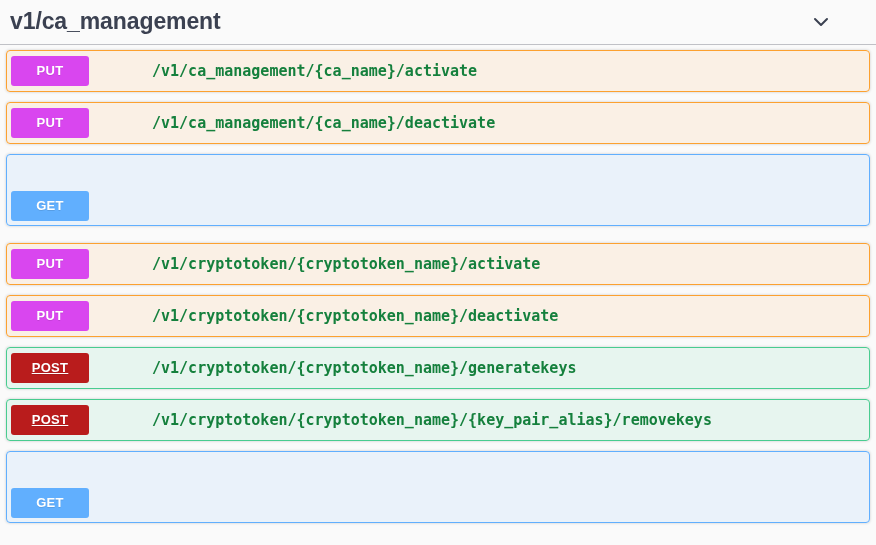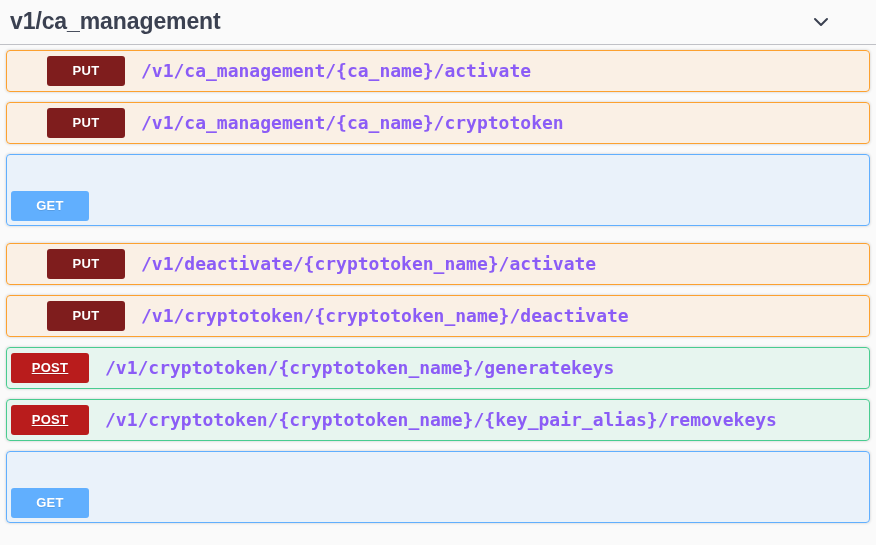--- a/index.html
+++ b/index.html
@@ -77,31 +77,32 @@
     text-align: center;
     border-radius: 3px;
     min-width: 78px;
     padding: 7px 0 8px 0;
     text-shadow: 0 1px 0 rgba(0,0,0,.1);
     letter-spacing: 0.3px;
     flex: 0 0 auto;
   }
   .opblock-summary-path {
     font-family: "DejaVu Sans Mono", monospace;
-    font-size: 18px;
+    font-size: 15px;
     font-weight: bold;
-    color: #8b5cf6;
+    color: #15803d;
     padding: 0 10px 0 16px;
     word-break: break-all;
     line-height: 1.2;
+    margin-left: 47px;
   }
 
   
   .opblock-put      { border-color: #fca130; background: rgba(252,161,48,.1); }
-  .opblock-put .opblock-summary-method { background: #7f1d1d; margin-left: 36px; }
+  .opblock-put .opblock-summary-method { background: #d946ef; }
 
   .opblock-get      { border-color: #61affe; background: rgba(97,175,254,.1); }
   .opblock-get .opblock-summary-method { background: #61affe; margin-top: 32px; }
 
   .opblock-post     { border-color: #49cc90; background: rgba(73,204,144,.1); }
   .opblock-post .opblock-summary-method { background: #b91c1c; text-decoration: underline; }
 
   .section-gap { height: 7px; }
 </style>
 </head>
@@ -123,41 +124,41 @@
     <div class="opblock opblock-put">
       <div class="opblock-summary">
         <span class="opblock-summary-method">PUT</span>
         <span class="opblock-summary-path">/v1/ca_management/{ca_name}/activate</span>
       </div>
     </div>
 
     <div class="opblock opblock-put">
       <div class="opblock-summary">
         <span class="opblock-summary-method">PUT</span>
-        <span class="opblock-summary-path">/v1/ca_management/{ca_name}/cryptotoken</span>
+        <span class="opblock-summary-path">/v1/ca_management/{ca_name}/deactivate</span>
       </div>
     </div>
 
     <div class="opblock opblock-get">
       <div class="opblock-summary">
         <span class="opblock-summary-method">GET</span>
       </div>
     </div>
 
   </div>
 
   <div class="section-gap"></div>
 
   <div class="opblock-tag-section">
 
 
     <div class="opblock opblock-put">
       <div class="opblock-summary">
         <span class="opblock-summary-method">PUT</span>
-        <span class="opblock-summary-path">/v1/deactivate/{cryptotoken_name}/activate</span>
+        <span class="opblock-summary-path">/v1/cryptotoken/{cryptotoken_name}/activate</span>
       </div>
     </div>
 
     <div class="opblock opblock-put">
       <div class="opblock-summary">
         <span class="opblock-summary-method">PUT</span>
         <span class="opblock-summary-path">/v1/cryptotoken/{cryptotoken_name}/deactivate</span>
       </div>
     </div>
 

